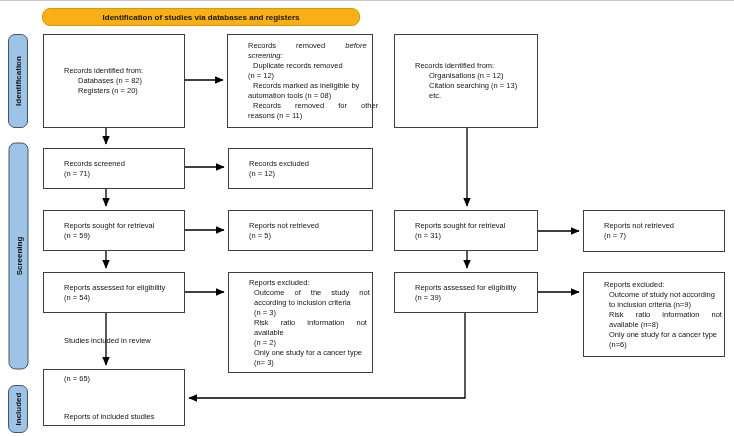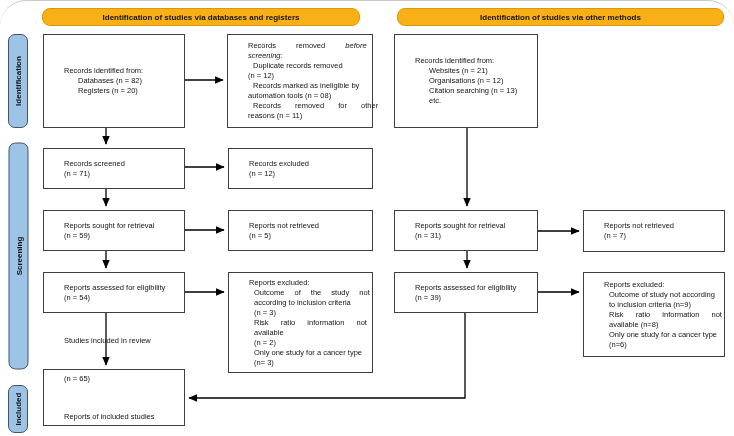--- a/index.html
+++ b/index.html
@@ -1,19 +1,19 @@
 <!DOCTYPE html>
 <html><head>
 <meta charset="utf-8">
 <style>
   html,body { margin:0; padding:0; background:#fff; }
   .canvas {
     position:relative; width:734px; height:436px; background:#ffffff;
     font-family:"Liberation Sans", sans-serif; color:#111;
-    border-top:1px solid #c9c9c9; overflow:hidden;border-radius:26px;
+    border-top:1px solid #c9c9c9; overflow:hidden;
   }
   svg.arrows { position:absolute; left:0; top:0; z-index:1; }
   .banner {
     position:absolute; height:18px; box-sizing:border-box; z-index:2;
     background:var(--banner,#F9B016); border:1px solid #d89a00; border-radius:8px;
     display:flex; align-items:center; justify-content:center;
     font-size:8px; font-weight:bold; color:#151515;
   }
   .box {
     position:absolute; box-sizing:border-box; z-index:2; background:#fff;
@@ -58,21 +58,20 @@
       <line x1="106" y1="312" x2="106" y2="364" marker-end="url(#ah)"></line>
       <line x1="467" y1="127" x2="467" y2="205" marker-end="url(#ah)"></line>
       <line x1="538" y1="230" x2="579" y2="230" marker-end="url(#ah)"></line>
       <line x1="467" y1="250" x2="467" y2="267" marker-end="url(#ah)"></line>
       <line x1="538" y1="291" x2="579" y2="291" marker-end="url(#ah)"></line>
       <polyline points="465,312 465,397 189,397" marker-end="url(#ah)"></polyline>
     </g>
   </svg>
 
   <div class="banner" style="left:42px; top:7px; width:318px;">Identification of studies via databases and registers</div>
-  <div class="banner" style="left:397px; top:7px; width:327px;">Identification of studies via other methods</div>
 
   <div class="side" style="left:-29px;  top:70px;    width:94px;  height:20px;">Identification</div>
   <div class="side" style="left:-95.5px; top:244.5px; width:227px; height:20px;">Screening</div>
   <div class="side" style="left:-6px;   top:398px;   width:48px;  height:20px;">Included</div>
 
   <div class="box" style="left:43px; top:33px; width:142px; height:94px;">
     <div class="ln">Records identified from:</div>
     <div class="ln ind14">Databases (n = 82)</div>
     <div class="ln ind14">Registers (n = 20)</div>
   </div>
@@ -83,21 +82,20 @@
     <div class="ln ind">Duplicate records removed</div>
     <div class="ln">(n = 12)</div>
     <div class="ln ind">Records marked as ineligible by</div>
     <div class="ln">automation tools (n = 08)</div>
     <div class="ln ind ws12">Records removed for other</div>
     <div class="ln">reasons (n = 11)</div>
   </div>
 
   <div class="box" style="left:394px; top:33px; width:144px; height:94px;">
     <div class="ln">Records identified from:</div>
-    <div class="ln ind14">Websites (n = 21)</div>
     <div class="ln ind14">Organisations (n = 12)</div>
     <div class="ln ind14">Citation searching (n = 13)</div>
     <div class="ln ind14">etc.</div>
   </div>
 
   <div class="box" style="left:43px; top:147px; width:142px; height:41px;">
     <div class="ln">Records screened</div>
     <div class="ln">(n = 71)</div>
   </div>
   <div class="box" style="left:228px; top:147px; width:145px; height:41px;">

